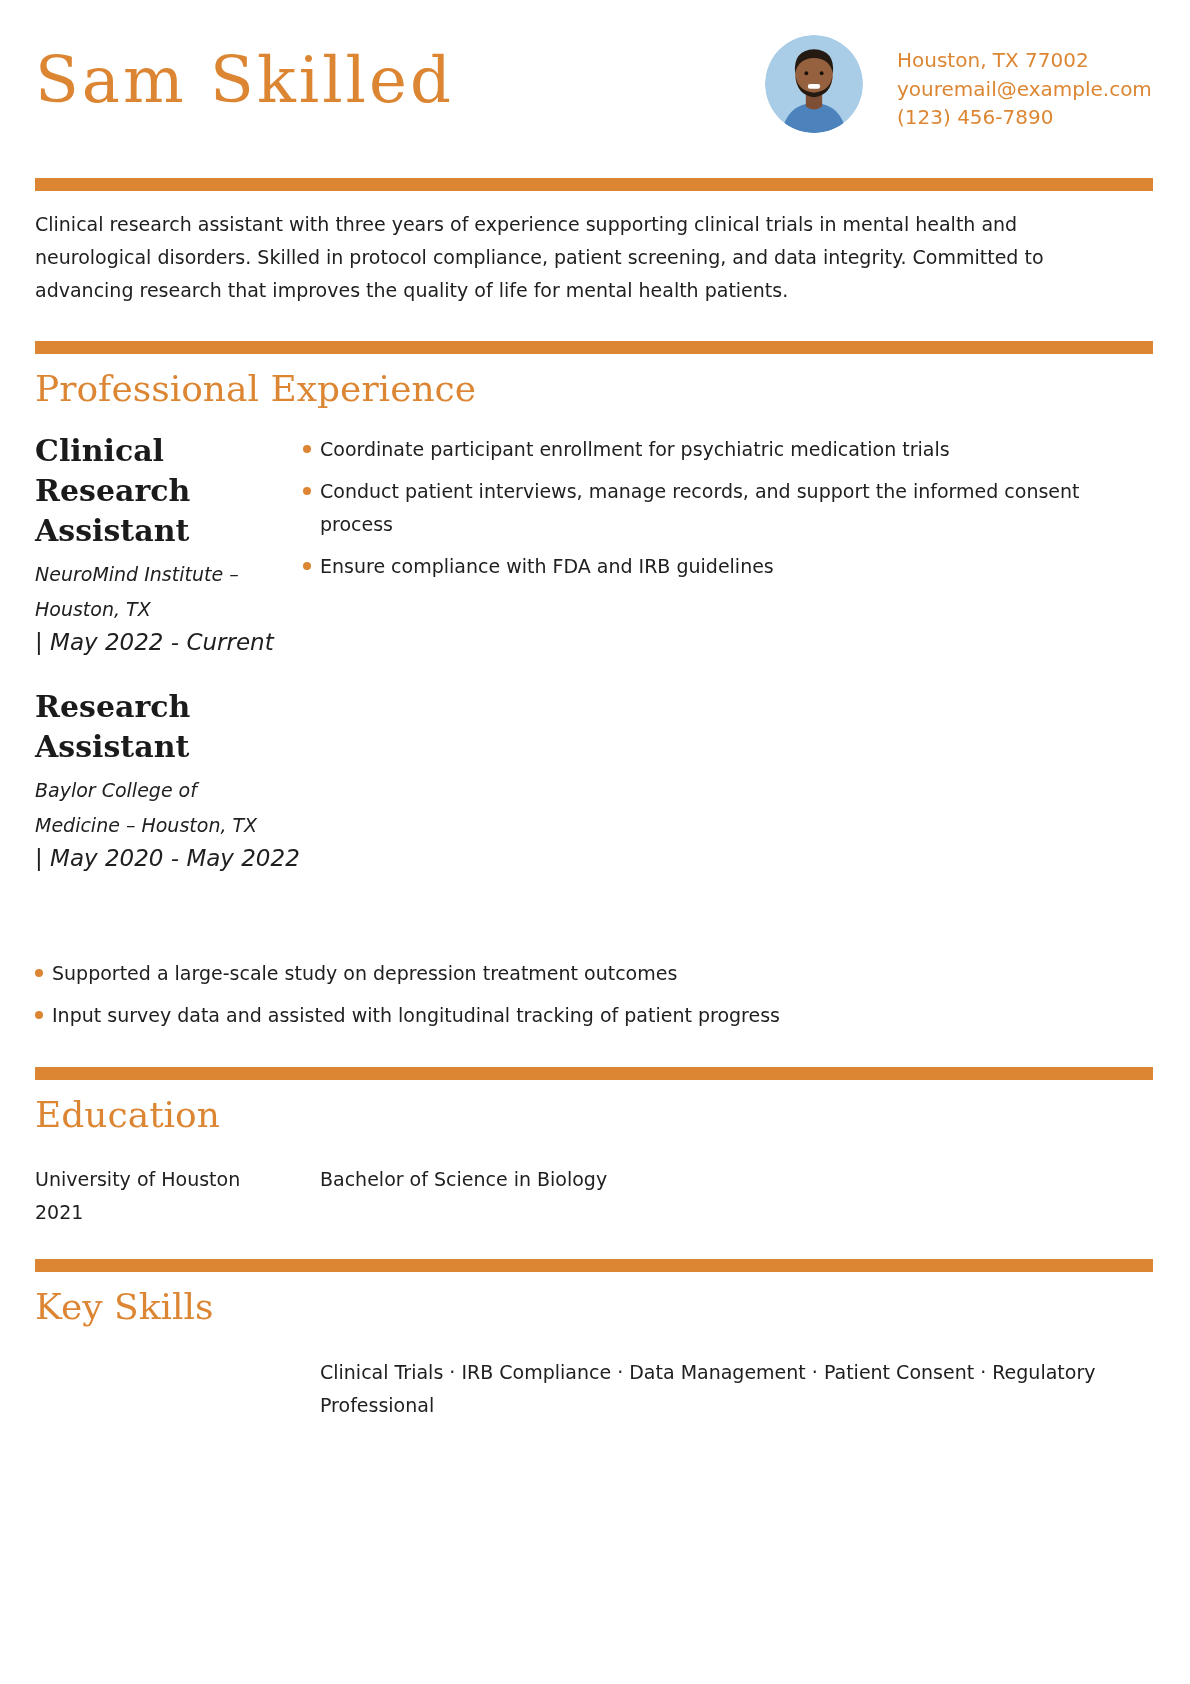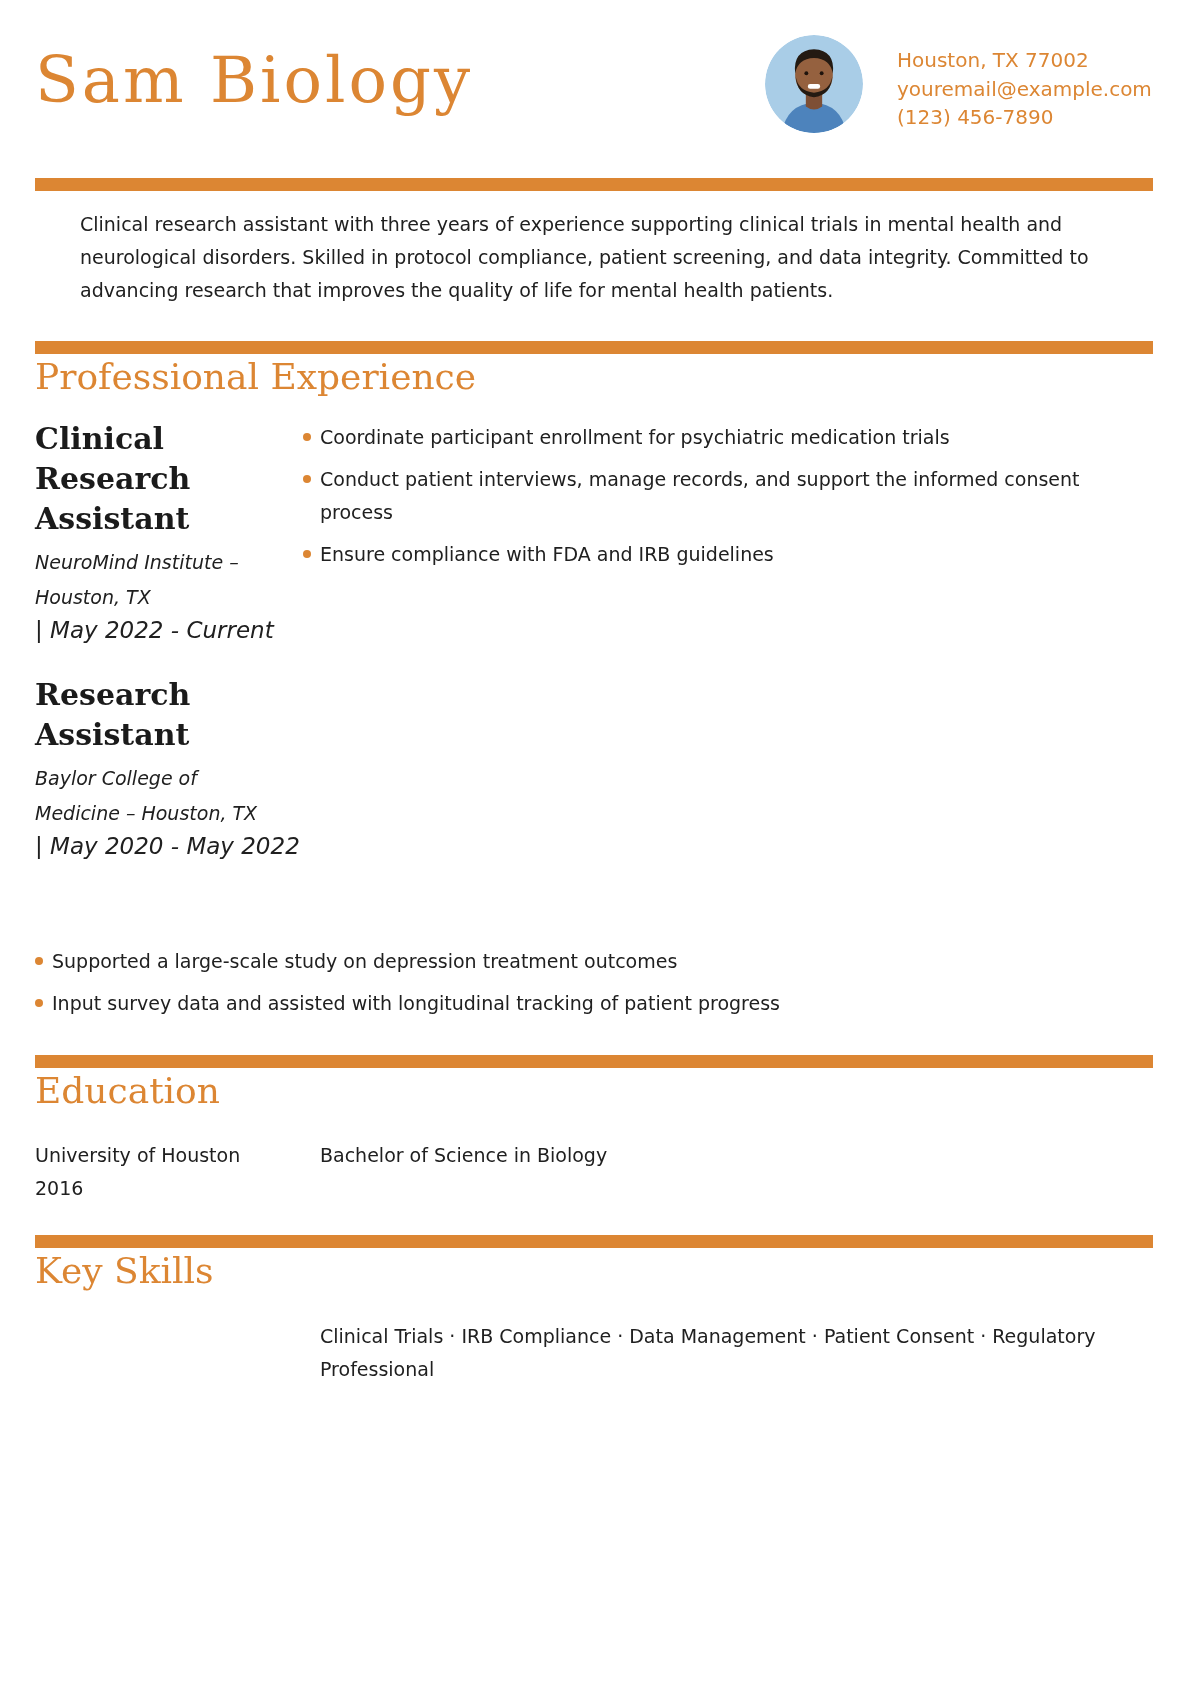--- a/index.html
+++ b/index.html
@@ -24,26 +24,26 @@
   .contact { color:var(--accent); font-size:20px; line-height:28.5px; padding-top:16px; width:258px; }
 
   
   .rule { height:13px; background:var(--accent); width:1118px; }
   .rule-1 { margin-top:45px; }
   .rule-2 { margin-top:34px; }
   .rule-3 { margin-top:26px; }
   .rule-4 { margin-top:30px; }
 
   
-  .summary { margin-top:17px; font-size:19px; line-height:33px; max-width:1015px;margin-left:45px; }
+  .summary { margin-top:17px; font-size:19px; line-height:33px; max-width:1015px; }
 
   
   h2 {
     font-family:"DejaVu Serif", serif; font-weight:400;
-    font-size:36px; line-height:1.3; color:var(--accent); 
+    font-size:36px; line-height:1.3; color:var(--accent); margin-top:12px;
   }
 
   
   .job { display:flex; margin-top:18px; }
   .job-2 { margin-top:30px;flex-direction:column; }
   .job-left { flex:0 0 268px; }
   .job-title {
     font-family:"DejaVu Serif", serif; font-weight:700; color:var(--title);
     font-size:30px; line-height:40px; max-width:255px;
   }
@@ -66,21 +66,21 @@
 
   
   .skills-text { margin-left:285px; margin-top:26px; font-size:19px; line-height:33px; max-width:800px; }
 </style>
 </head>
 <body>
 
 <div class="page">
 
   <header class="header">
-    <h1 class="name">Sam Biology</h1>
+    <h1 class="name">Sam Skilled</h1>
     <div class="header-right">
       <div class="avatar">
         <svg viewBox="0 0 96 96" aria-hidden="true">
           <defs>
               <clipPath id="avclip">
                 <circle cx="48" cy="48" r="48"></circle>
               </clipPath>
             </defs>
           <g clip-path="url(#avclip)">
             <rect width="96" height="96" fill="#A9CDE7"></rect>
@@ -138,21 +138,21 @@
     </div>
   </section>
 
   <div class="rule rule-3"></div>
 
   <section>
     <h2>Education</h2>
     <div class="edu-row">
       <div class="edu-left">
         <div>University of Houston</div>
-        <div>2016</div>
+        <div>2021</div>
       </div>
       <div class="edu-degree">Bachelor of Science in Biology</div>
     </div>
   </section>
 
   <div class="rule rule-4"></div>
 
   <section>
     <h2>Key Skills</h2>
     <p class="skills-text">Clinical Trials · IRB Compliance · Data Management · Patient Consent · Regulatory Professional</p>

